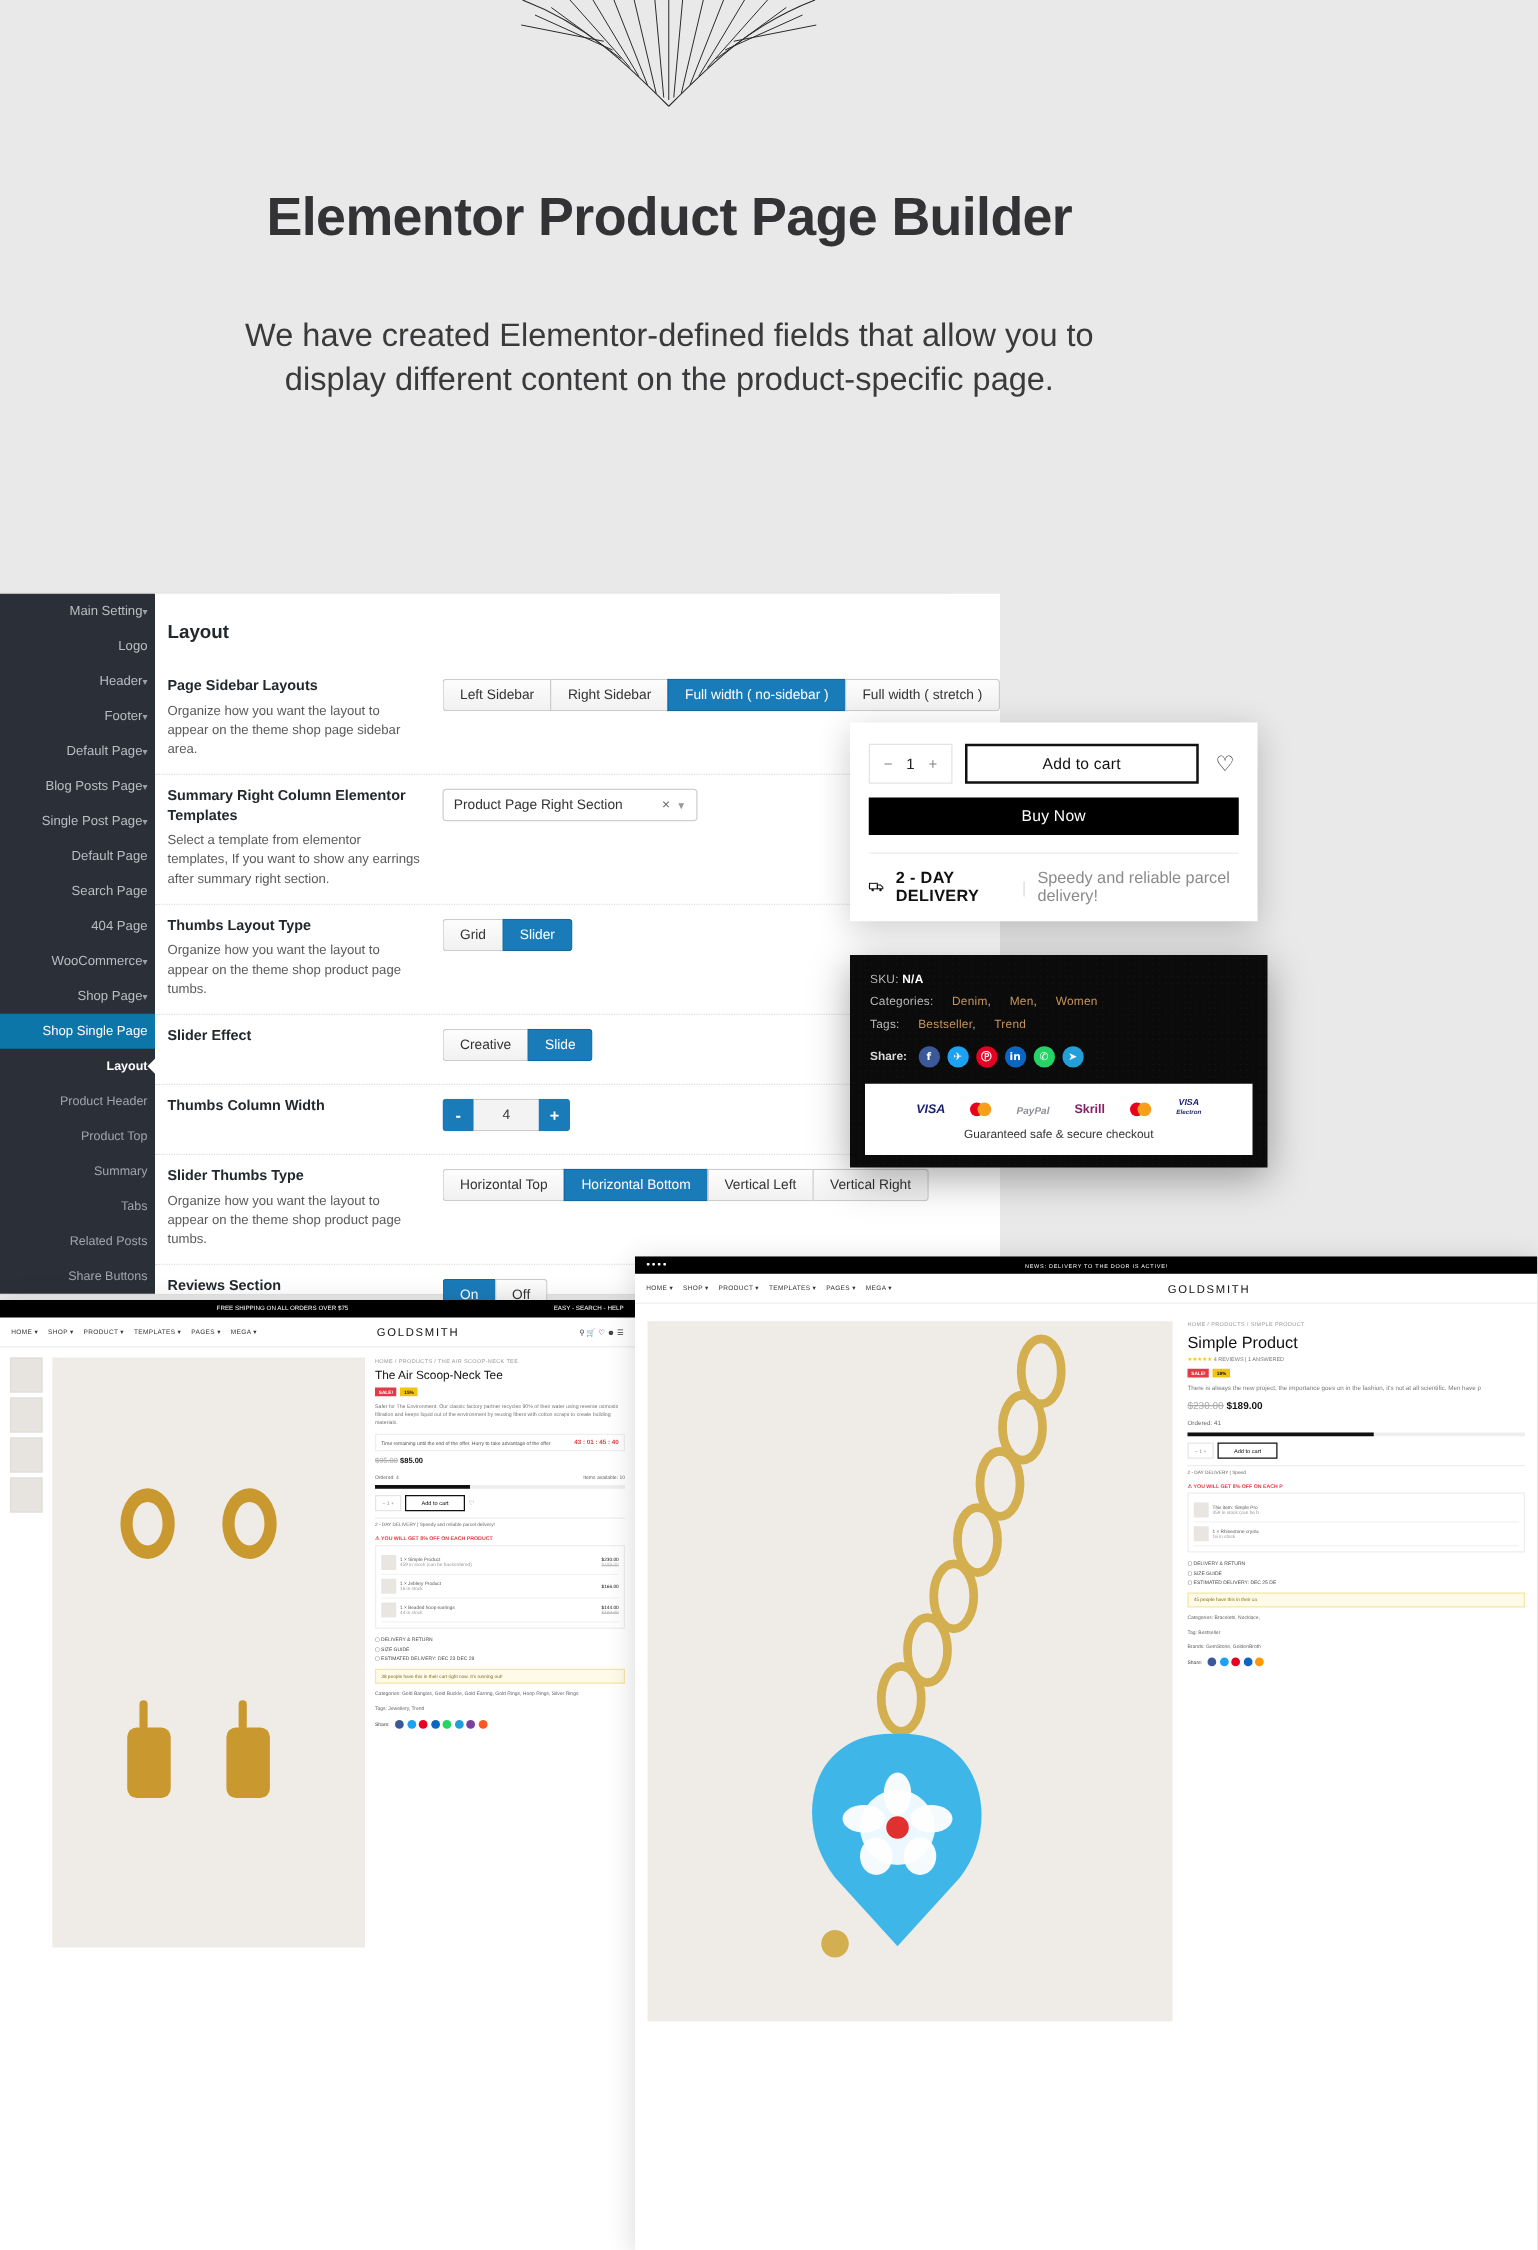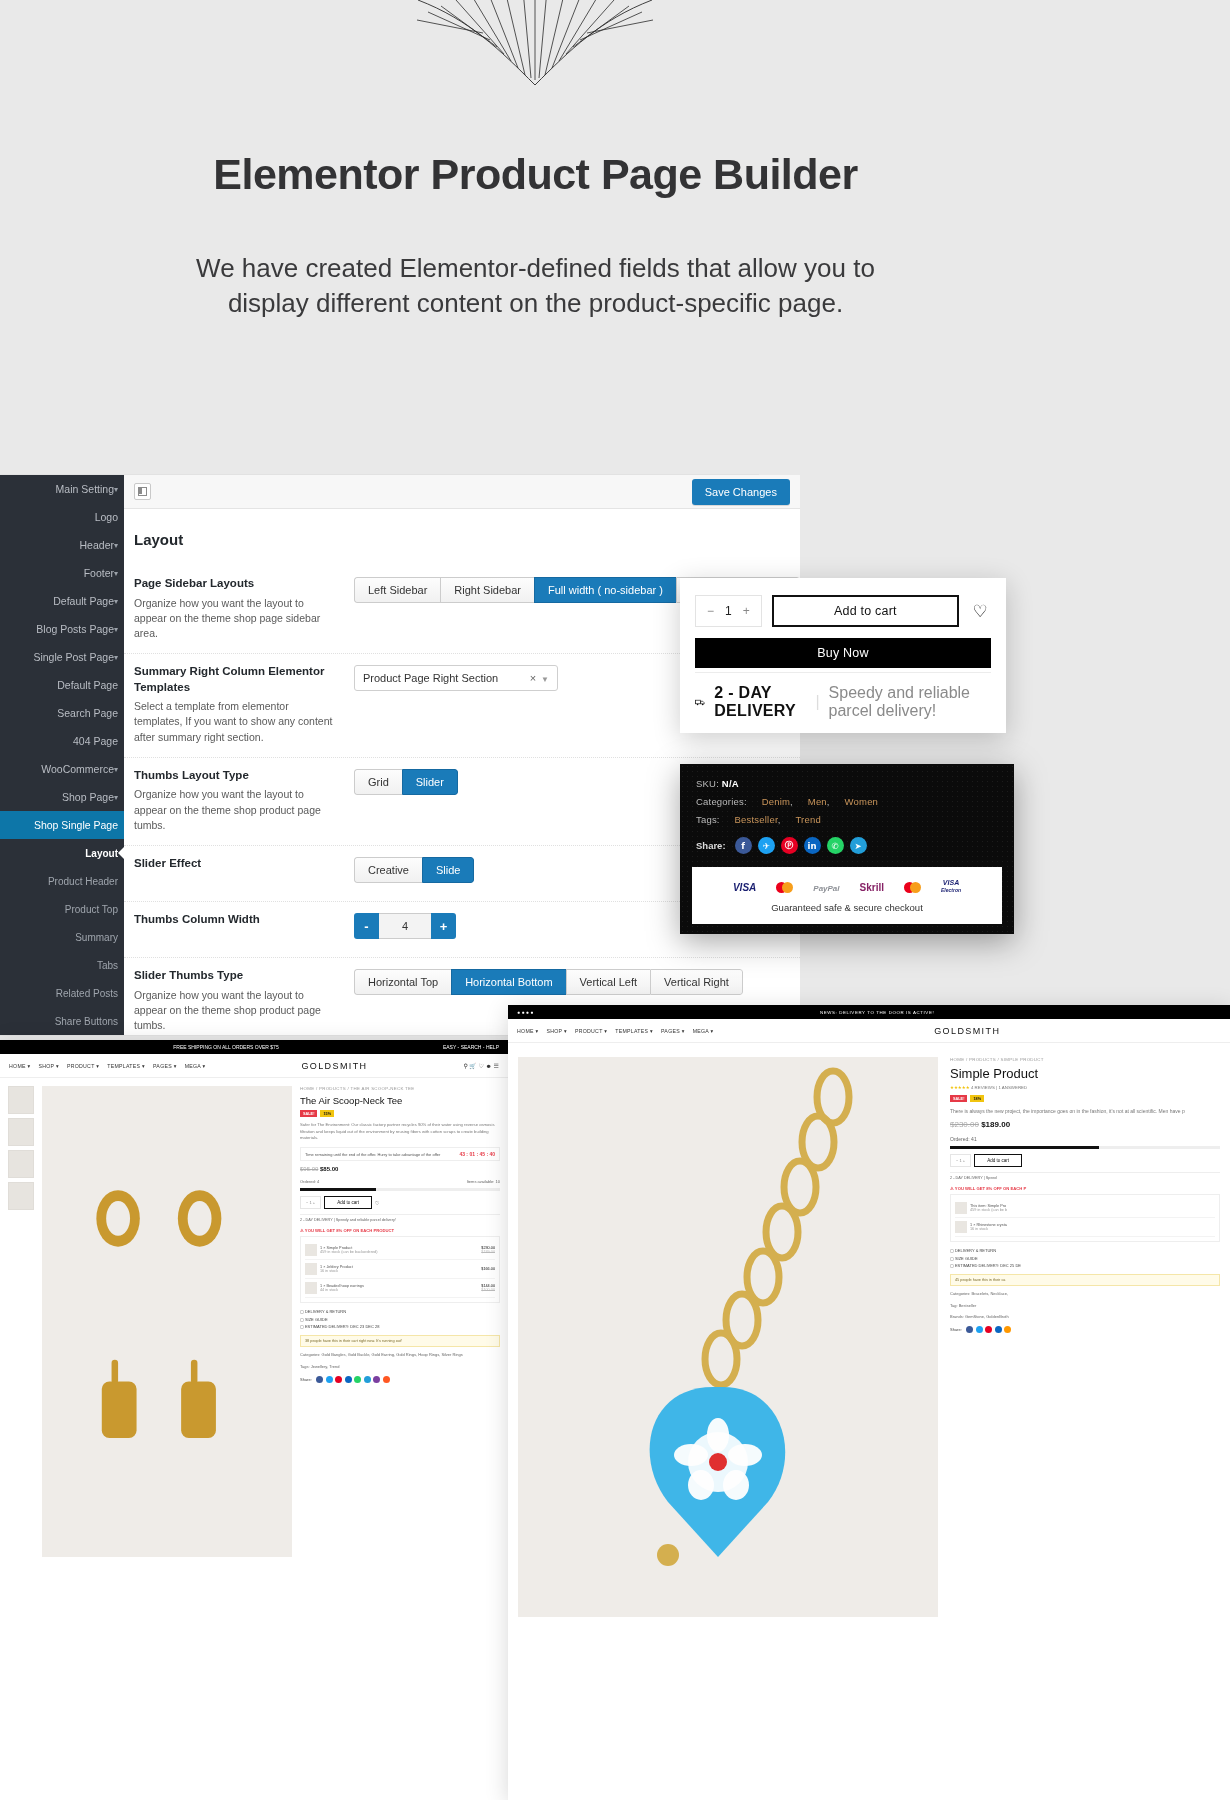--- a/index.html
+++ b/index.html
@@ -119,21 +119,21 @@
     color:#111; cursor:pointer; font-family:inherit; letter-spacing:.2px;
   }
   .wish { font-size:17px; color:#1a1a1a; width:22px; text-align:center; cursor:pointer; }
   .buy {
     display:block; width:100%; height:30px; background:#000; color:#fff;
     border:none; font-size:12.5px; margin-top:11px; cursor:pointer; font-family:inherit;
     letter-spacing:.2px;
   }
   .deliv {
     display:flex; align-items:center; gap:9px; border-top:1px solid #ececec;
-    margin-top:4px; padding:11px 0 13px; font-size:16px;
+    margin-top:14px; padding:11px 0 13px; font-size:13px;
   }
   .deliv .lab { font-weight:bold; color:#111; letter-spacing:.3px; }
   .deliv .sep { color:#ddd; }
   .deliv .sub { color:#8a8a8a; }
 
   
   .meta-pop {
     position:absolute; left:680px; top:764px; width:334px;
     background:#0b0b0b; padding:14px 16px 10px; box-shadow:0 8px 30px rgba(0,0,0,.35);
     background-image:radial-gradient(#1c1c1c 0.6px, transparent 0.6px);
@@ -317,45 +317,39 @@
       </div>
       <div class="s-item sub">
         <span>Share Buttons</span>
       </div>
       <div class="s-item">
         <span>Import / Export</span>
       </div>
     </div>
 
   <div class="panel">
-    <div class="panel-bar">
-      <div class="panel-icon">
-          <i></i>
-        </div>
-      <button class="save-btn">Save Changes</button>
-    </div>
     <div class="panel-body">
       <div class="panel-title">Layout</div>
       <div id="rows">
           <div class="row">
             <div class="lbl">
               <div class="t">Page Sidebar Layouts</div>
               <div class="d">Organize how you want the layout to appear on the theme shop page sidebar area.</div>
             </div>
             <div class="ctl"><div class="btngrp">
                 <button>Left Sidebar</button>
                 <button>Right Sidebar</button>
                 <button class="on">Full width ( no-sidebar )</button>
                 <button>Full width ( stretch )</button>
               </div></div>
           </div>
           <div class="row">
             <div class="lbl">
               <div class="t">Summary Right Column Elementor Templates</div>
-              <div class="d">Select a template from elementor templates, If you want to show any content after summary right section.</div>
+              <div class="d">Select a template from elementor templates, If you want to show any earrings after summary right section.</div>
             </div>
             <div class="ctl">
               <div class="select2">
                 <span>Product Page Right Section</span>
                 <span><span class="x">×</span><span class="ar">▼</span></span>
               </div>
             </div>
           </div>
           <div class="row">
             <div class="lbl">

